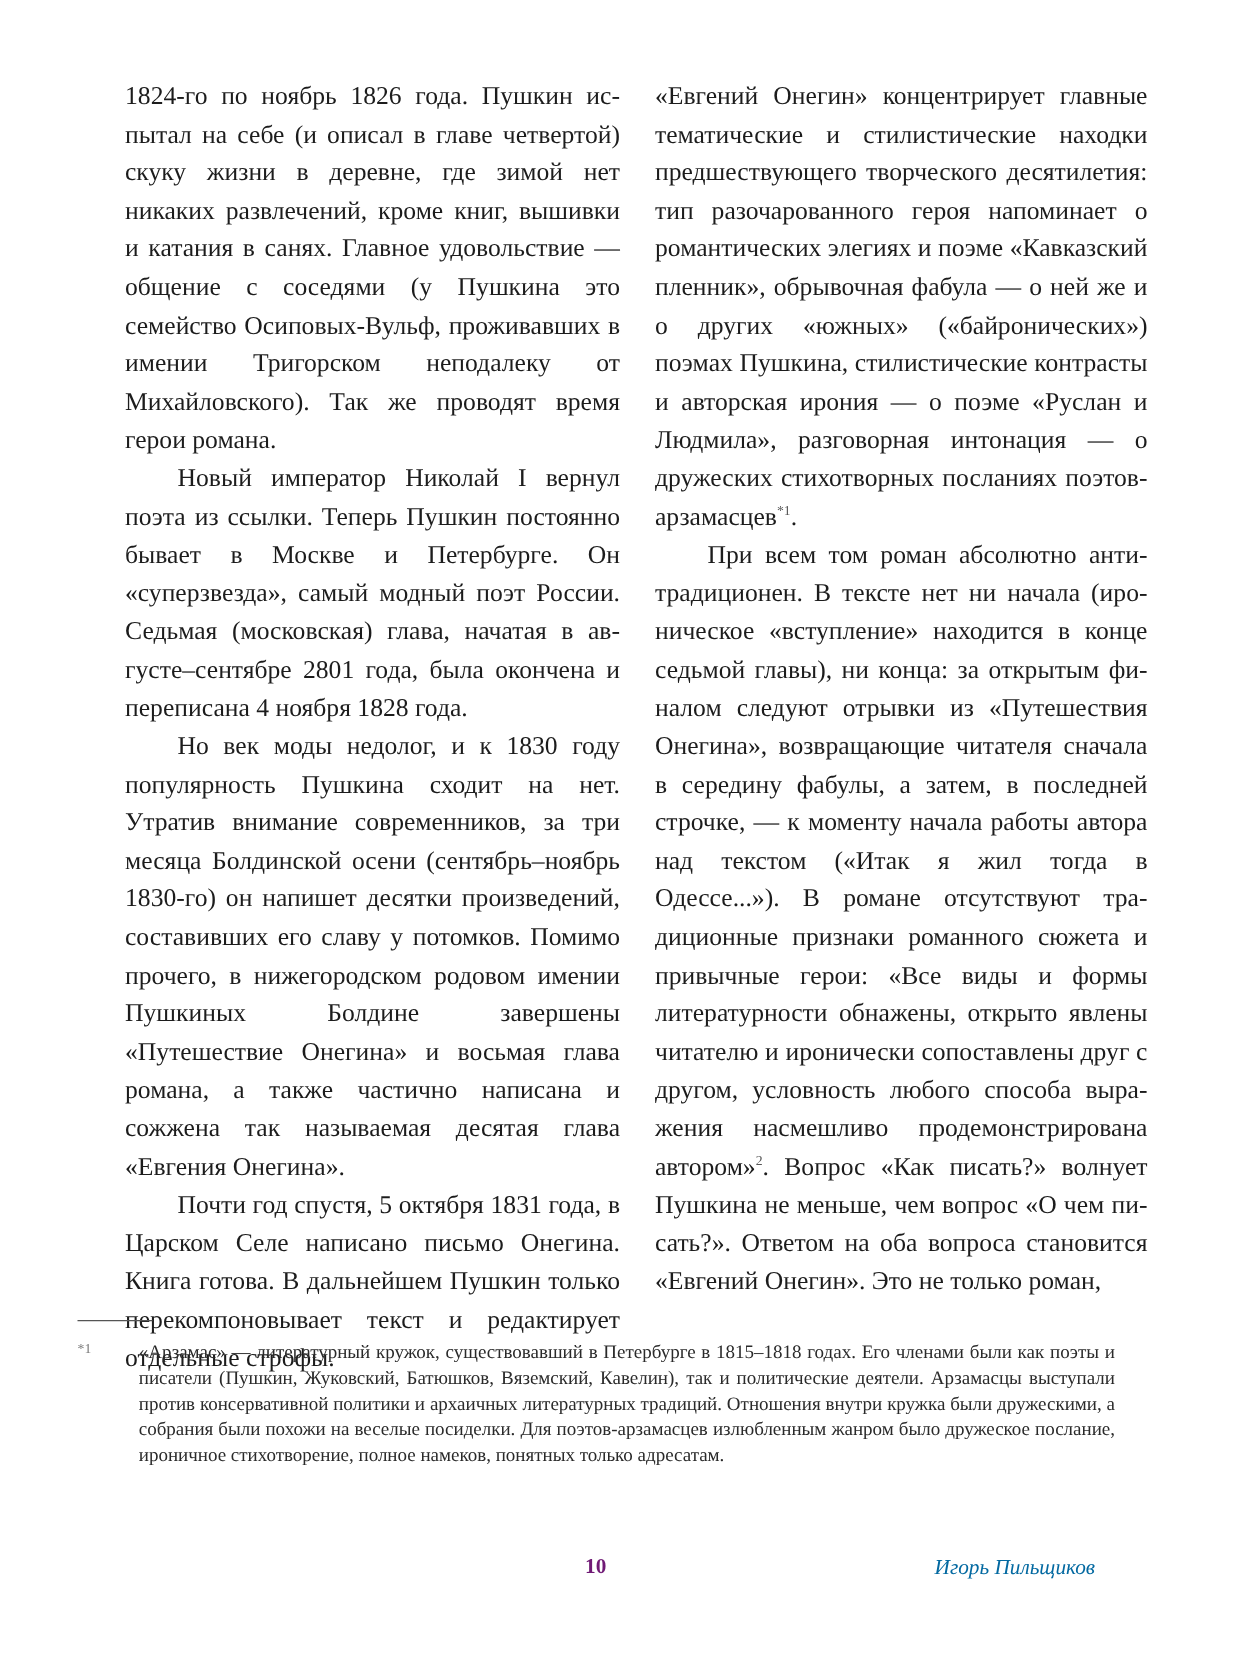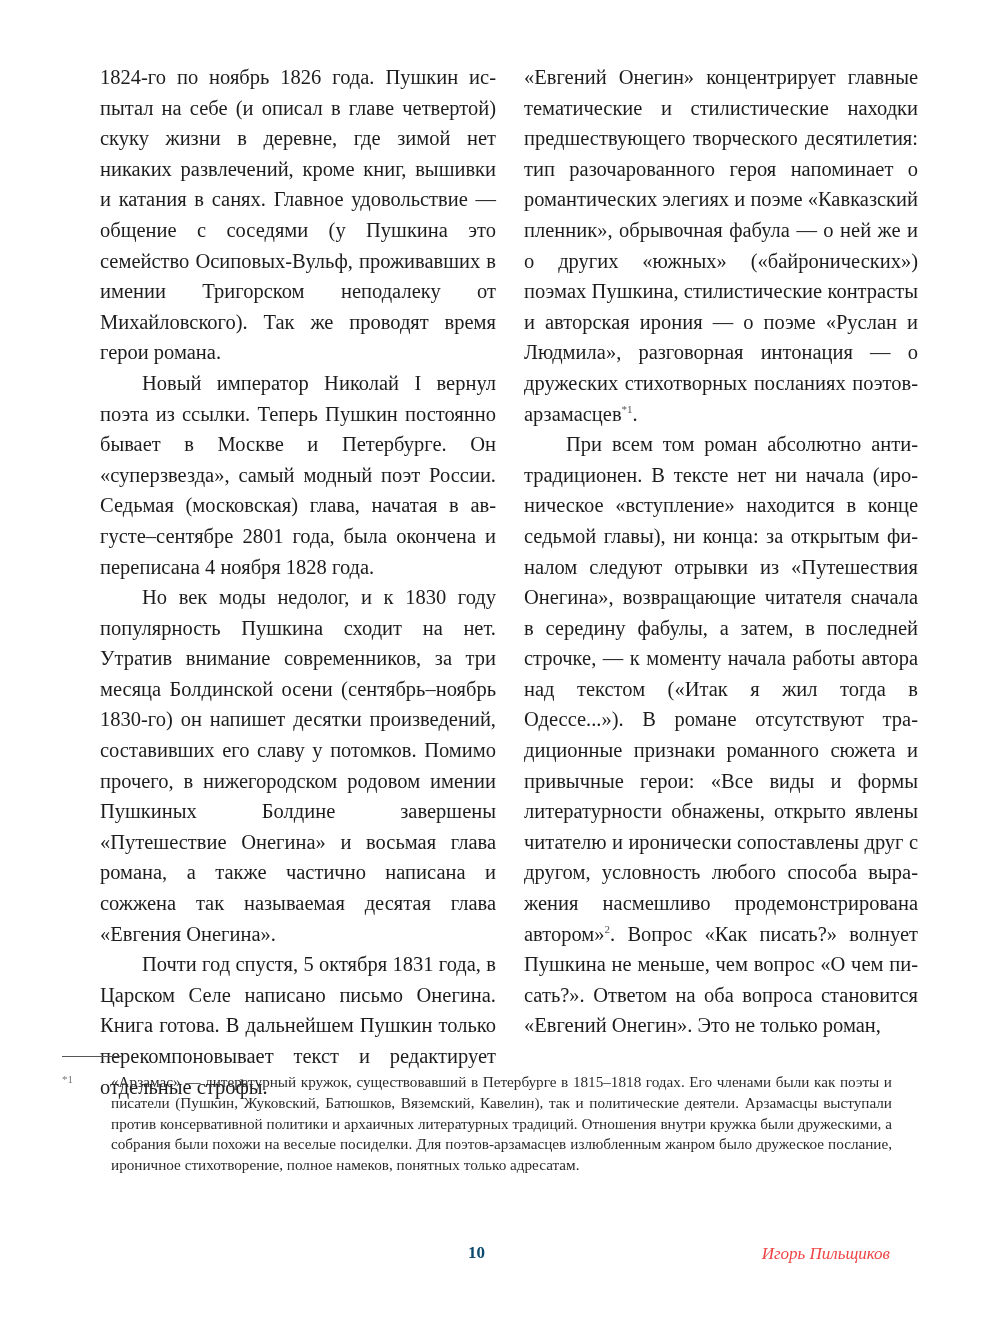--- a/index.html
+++ b/index.html
@@ -80,29 +80,29 @@
     .footnote-text {
       margin-left: 49px;
       text-align: justify;
     }
     .page-number {
       position: absolute;
       left: 468px;
       top: 1243px;
       font-size: 17px;
       font-weight: bold;
-      color: #0c4a6e;
+      color: #701a75;
     }
     .running-footer {
       position: absolute;
-      right: 110px;
+      right: 124px;
       top: 1244px;
       font-size: 17px;
       font-style: italic;
-      color: #ef4444;
+      color: #0369a1;
     }
   </style>
 </head>
 <body>
 
 <div class="column col-left">
   <p class="para">1824-го по ноябрь 1826 года. Пушкин ис­пытал на себе (и описал в главе четвер­той) скуку жизни в деревне, где зимой нет никаких развлечений, кроме книг, вы­шивки и катания в санях. Главное удоволь­ствие — общение с соседями (у Пушкина это семейство Осиповых-Вульф, прожи­вавших в имении Тригорском неподалеку от Михайловского). Так же проводят время герои романа.</p>
   <p class="para indent">Новый император Николай I вернул поэта из ссылки. Теперь Пушкин посто­янно бывает в Москве и Петербурге. Он «суперзвезда», самый модный поэт России. Седьмая (московская) глава, начатая в ав­густе–сентябре 2801 года, была окончена и переписана 4 ноября 1828 года.</p>
   <p class="para indent">Но век моды недолог, и к 1830 году популярность Пушкина сходит на нет. Утратив внимание современников, за три месяца Болдинской осени (сентябрь–но­ябрь 1830-го) он напишет десятки произве­дений, составивших его славу у потомков. Помимо прочего, в нижегородском родо­вом имении Пушкиных Болдине завер­шены «Путешествие Онегина» и восьмая глава романа, а также частично написана и сожжена так называемая десятая глава «Евгения Онегина».</p>
   <p class="para indent">Почти год спустя, 5 октября 1831 года, в Царском Селе написано письмо Онегина. Книга готова. В дальнейшем Пушкин только перекомпоновывает текст и редак­тирует отдельные строфы.</p>

